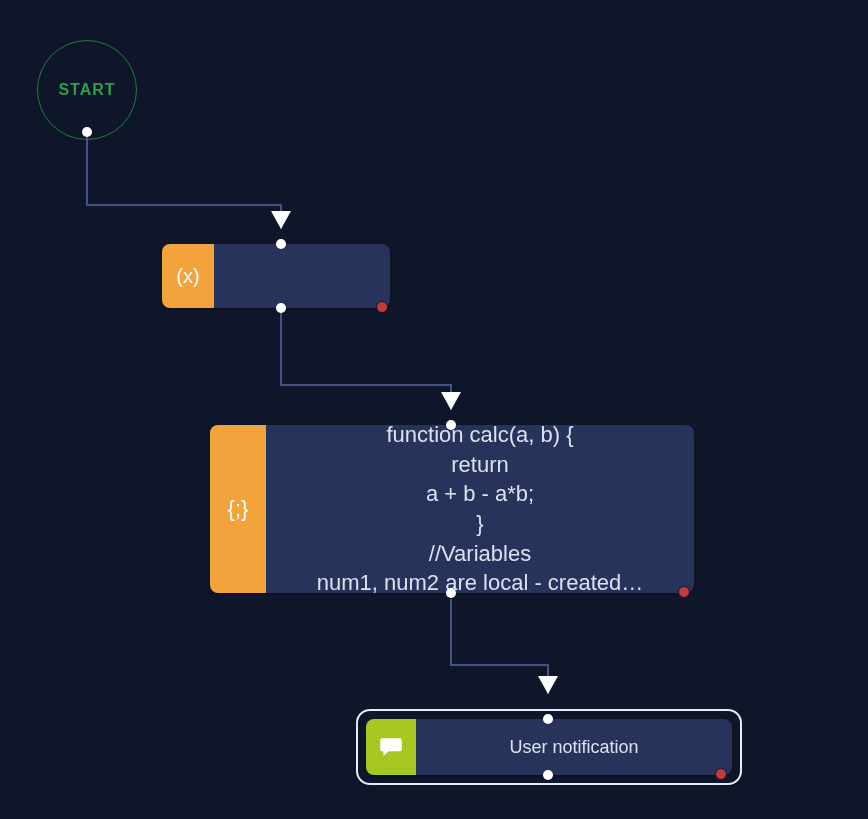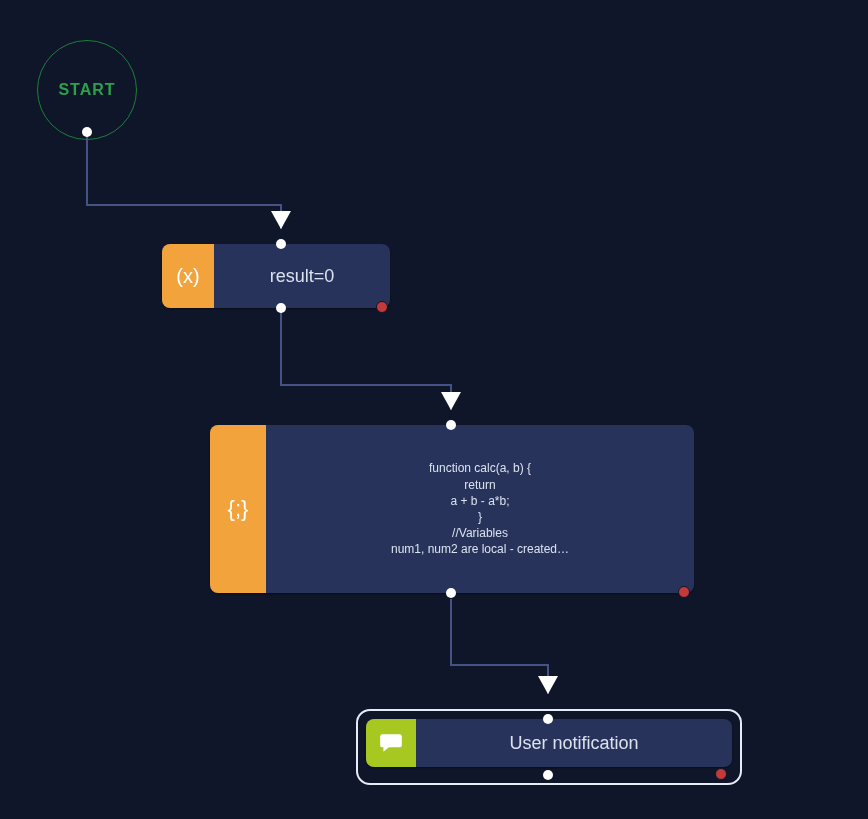--- a/index.html
+++ b/index.html
@@ -135,44 +135,43 @@
 
   <div class="start-node" style="left:37px; top:40px;">
     <span>START</span>
   </div>
   <div class="port" style="left:87px; top:132px;"></div>
 
   <div class="node" style="left:162px; top:244px; width:228px; height:64px;">
     <div class="icon-col icon-orange">
       <span class="glyph">(x)</span>
     </div>
-    <div class="body">result=0</div>
   </div>
   <div class="port" style="left:281px; top:244px;"></div>
   <div class="port" style="left:281px; top:308px;"></div>
   <div class="bp" style="left:382px; top:307px;"></div>
 
   <div class="node" style="left:210px; top:425px; width:484px; height:168px;">
     <div class="icon-col icon-orange" style="width:56px;">
       <span class="glyph" style="font-size:22px;">{;}</span>
     </div>
-    <div class="body" style="font-size:12px;">function calc(a, b) {
+    <div class="body" style="font-size:22px;">function calc(a, b) {
 return
 a + b - a*b;
 }
 //Variables
 num1, num2 are local - created…</div>
   </div>
   <div class="port" style="left:451px; top:425px;"></div>
   <div class="port" style="left:451px; top:593px;"></div>
   <div class="bp" style="left:684px; top:592px;"></div>
 
   <div class="selected-frame" style="left:356px; top:709px; width:386px; height:76px;"></div>
 
-  <div class="node" style="left:366px; top:719px; width:366px; height:48px;">
+  <div class="node" style="left:366px; top:719px; width:366px; height:56px;">
     <div class="icon-col icon-green" style="width:50px;">
       <svg class="speech-svg" viewBox="0 0 24 24">
         <path d="M4 4h16a2 2 0 0 1 2 2v8a2 2 0 0 1-2 2H10l-5 4v-4H4a2 2 0 0 1-2-2V6a2 2 0 0 1 2-2z" fill="#ffffff"></path>
       </svg>
     </div>
     <div class="body">User notification</div>
   </div>
   <div class="port" style="left:548px; top:719px;"></div>
   <div class="port" style="left:548px; top:775px;"></div>
   <div class="bp" style="left:721px; top:774px;"></div>

